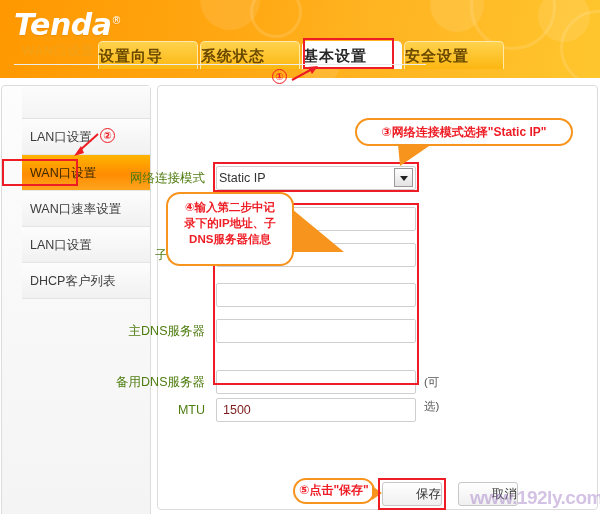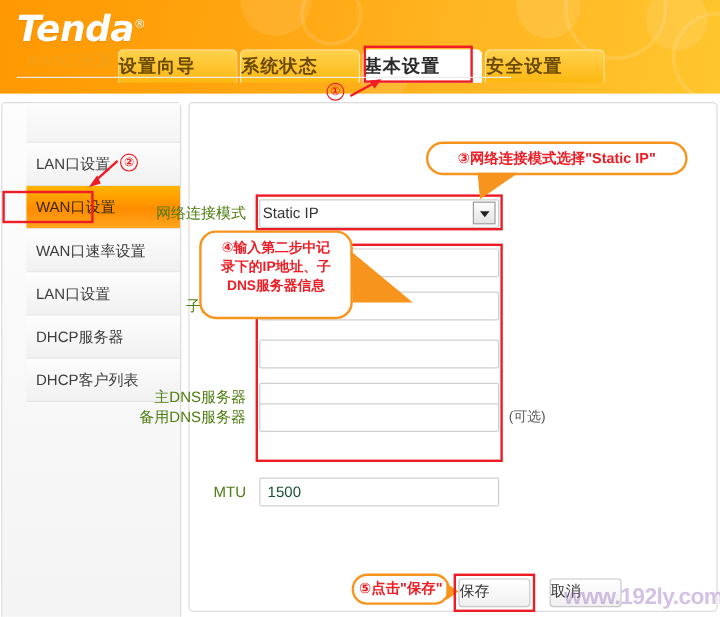--- a/index.html
+++ b/index.html
@@ -203,21 +203,21 @@
   }
   .finput {
     position: absolute;
     left: 216px;
     width: 200px;
     height: 24px;
     border: 1px solid #cfcfcf;
     background: #ffffff;
     box-sizing: border-box;
     font-size: 12.5px;
-    color: #14532d;
+    color: #7f1d1d;
     padding: 0 6px;
     line-height: 22px;
     font-family: "Liberation Sans", sans-serif;
     border-radius: 2px;
   }
   .selwrap {
     position: absolute;
     left: 216px;
     width: 200px; height: 24px;
   }
@@ -318,29 +318,28 @@
     font-size: 12px;
     padding: 2px 3px;
     border-radius: 13px;
   }
 
   
   .btn {
     position: absolute;
     width: 60px; height: 24px;
     line-height: 22px;
-    text-align: left;
+    text-align: right;
     font-size: 12.5px;
     color: #333;
     background: linear-gradient(180deg, #ffffff 0%, #f0f0f0 100%);
     border: 1px solid #c7c7c7;
     border-radius: 3px;
     box-sizing: border-box;
     cursor: pointer;
-    font-family: Liberation Mono, monospace;
   }
   #save-btn { left: 382px; top: 482px; }
   #cancel-btn { left: 458px; top: 482px; }
   #redbox-save {
     position: absolute;
     left: 378px; top: 478px;
     width: 68px; height: 32px;
     border: 2px solid #ee1c24;
     box-sizing: border-box;
     pointer-events: none;
@@ -391,21 +390,20 @@
     <polygon points="46,0 36,1 40,8" fill="#ee1c24"></polygon>
   </svg>
 </div>
 
 <div id="sidebar">
   <div id="sidebar-top-pad"></div>
   <div class="side-item">LAN口设置</div>
   <div class="side-item active">WAN口设置</div>
   <div class="side-item">WAN口速率设置</div>
   <div class="side-item">LAN口设置</div>
-  <div class="side-item">DHCP服务器</div>
   <div class="side-item">DHCP客户列表</div>
 </div>
 <div id="side-highlight"></div>
 
 <div id="anno2">
   <svg class="anno" width="80" height="36">
     <line x1="26" y1="8" x2="6" y2="26" stroke="#ee1c24" stroke-width="2"></line>
     <polygon points="2,30 12,27 9,20" fill="#ee1c24"></polygon>
   </svg>
   <span class="circnum" style="position:absolute; left:28px; top:2px;">②</span>
@@ -436,21 +434,21 @@
 
 <div class="frow" style="top:283px;">
   <input class="finput" value="" style="">
 </div>
 
 <div class="frow" style="top:319px;">
   <div class="flabel">主DNS服务器</div>
   <input class="finput" value="" style="">
 </div>
 
-<div class="frow" style="top:336px;padding-left:25px;">
+<div class="frow" style="top:370px;">
   <div class="flabel">备用DNS服务器</div>
   <input class="finput" value="" style="">
   <div class="sidenote">(可选)</div>
 </div>
 
 <div class="frow" style="top:398px;">
   <div class="flabel">MTU</div>
   <input class="finput" value="1500" style="">
 </div>
 

